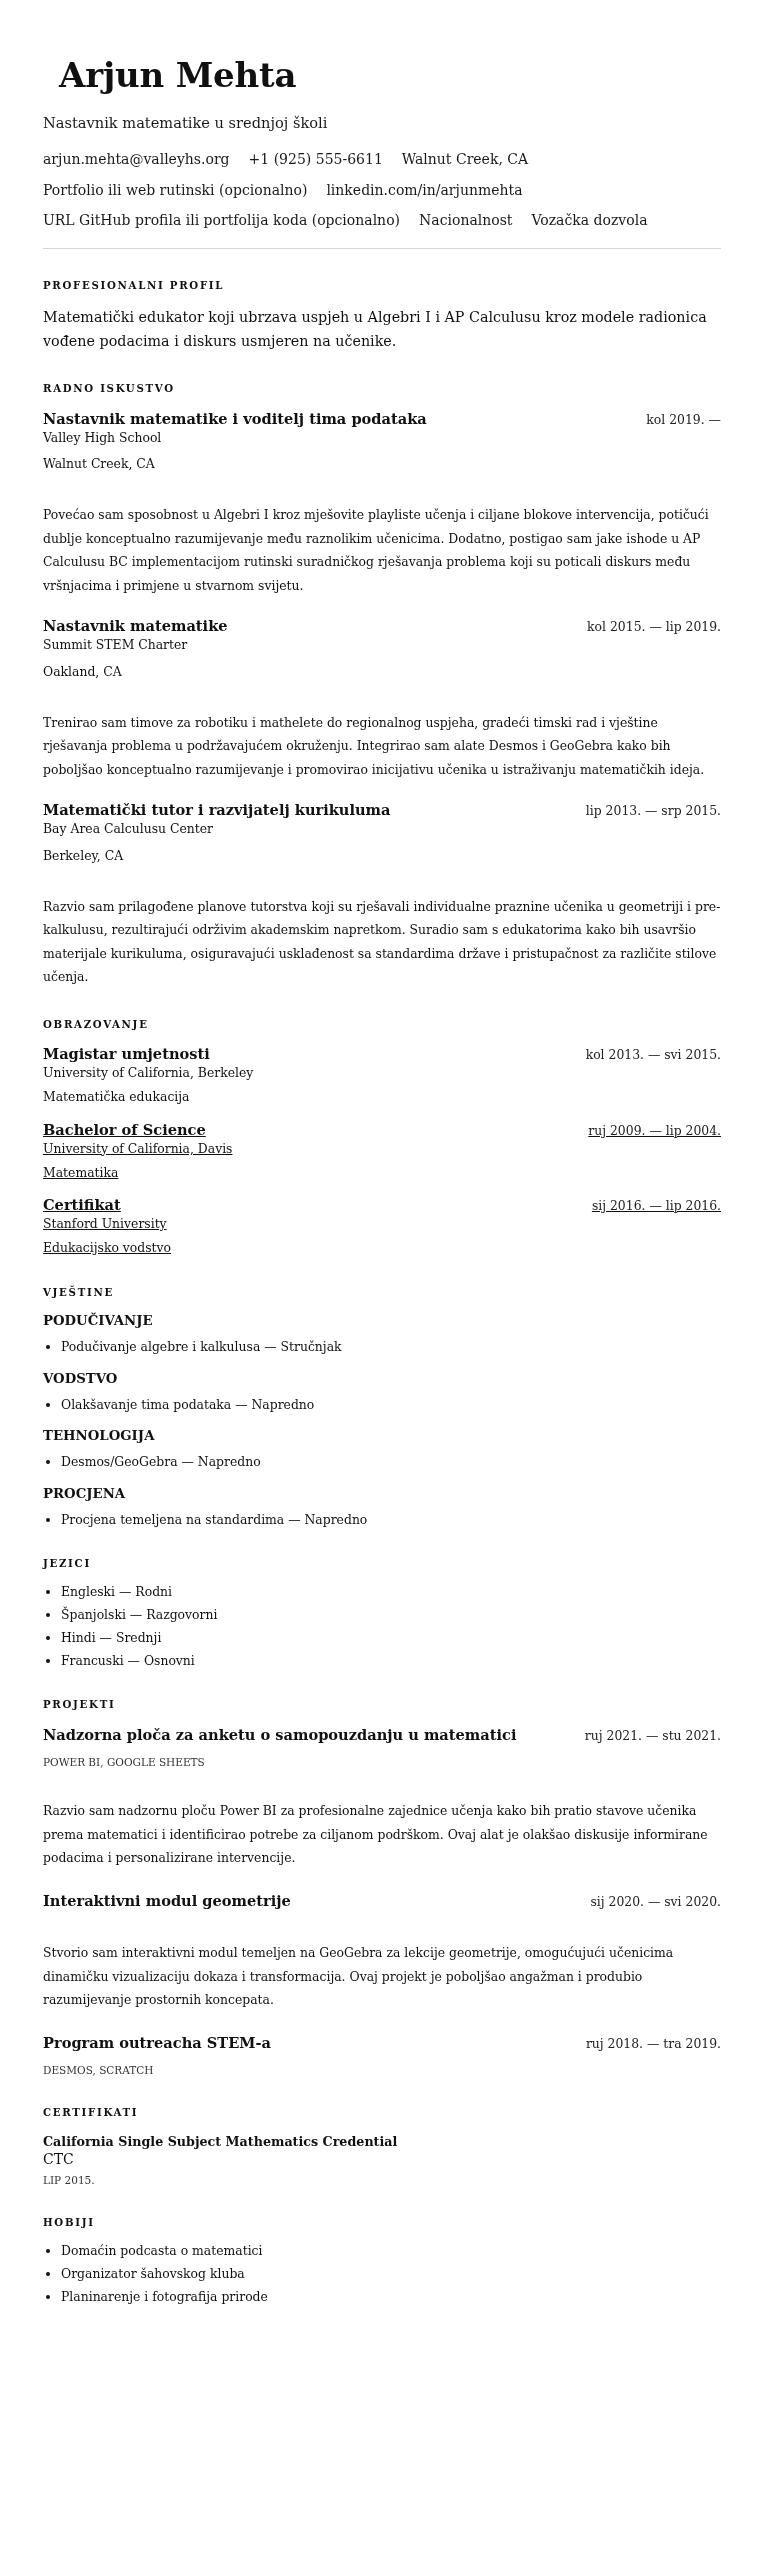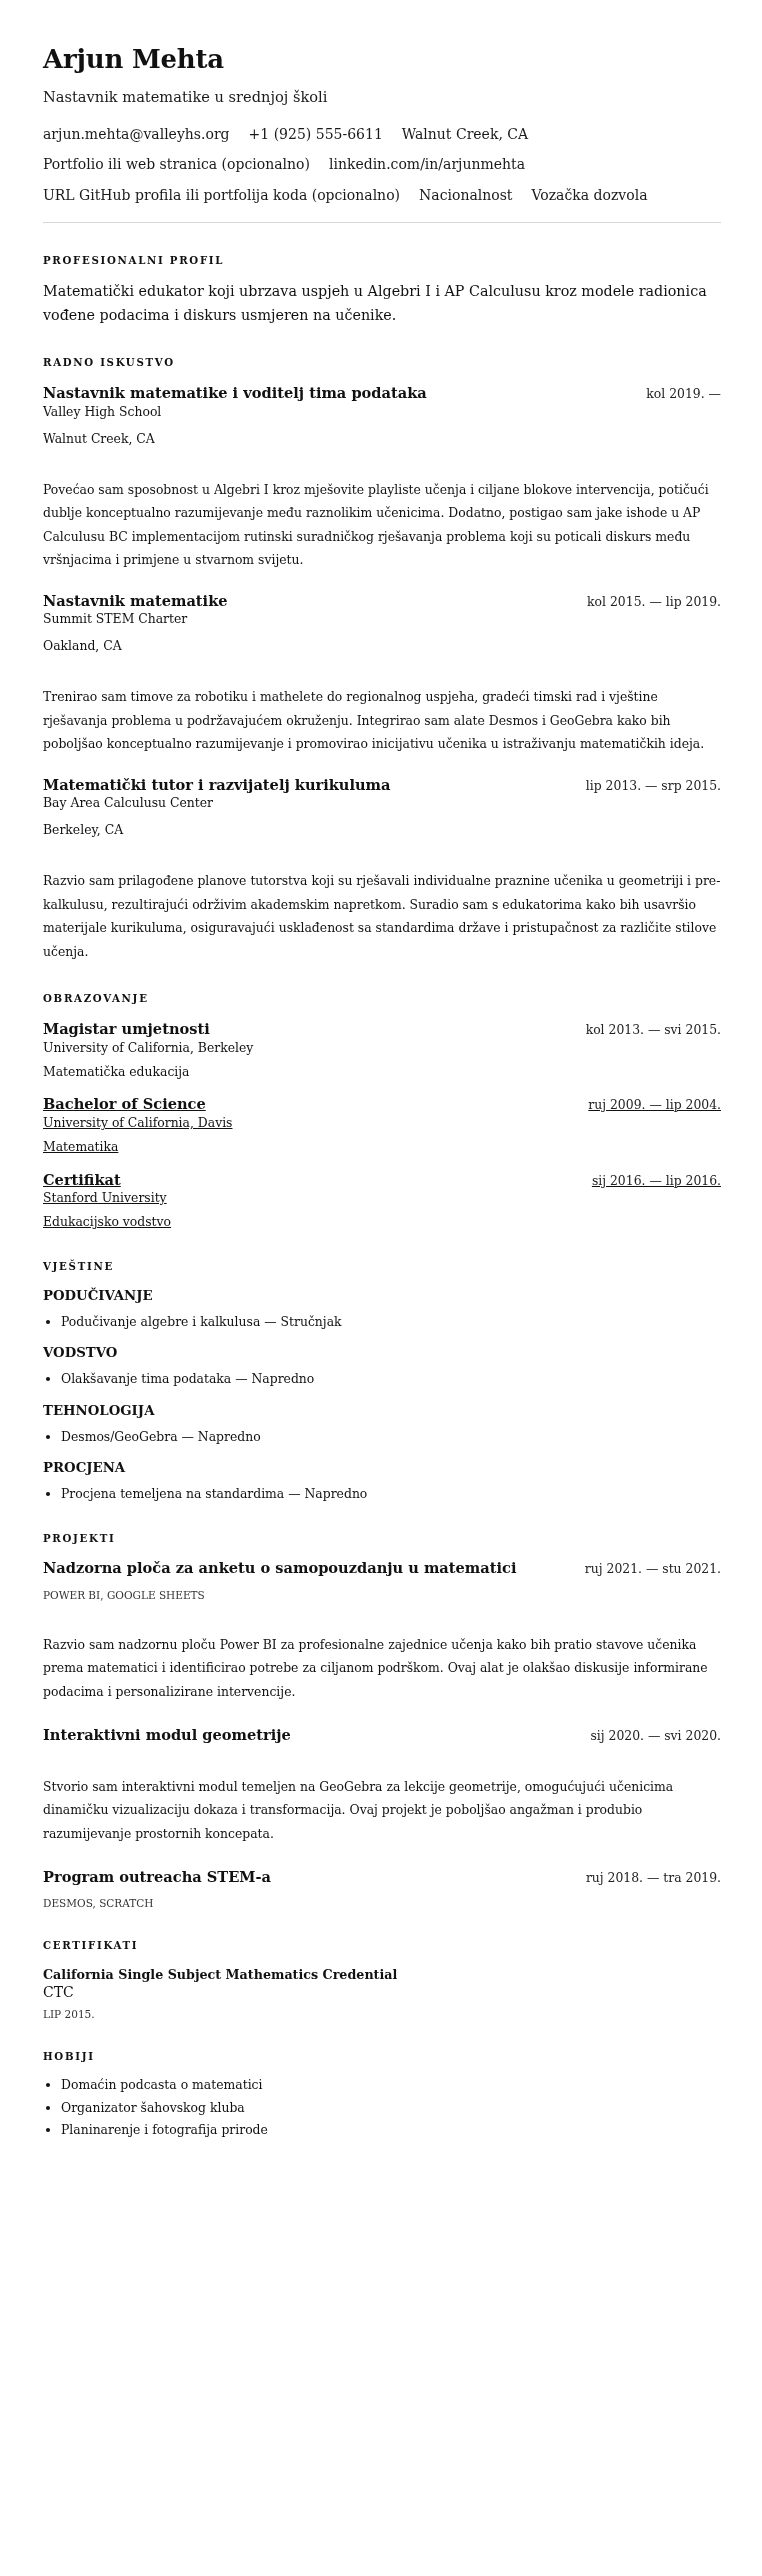--- a/index.html
+++ b/index.html
@@ -7,23 +7,23 @@
     font-family: "DejaVu Serif", serif;
     color: #111111;
     width: 763px;
   }
   .page {
     padding: 37px 42px 38px 43px;
     box-sizing: border-box;
     width: 763px;
   }
   .name {
-    font-size: 26px;
-    font-weight: bold;
-    margin: 0;
+    font-size: 34px;
+    font-weight: bold;
+    margin: 16px;
     line-height: 44px;
     letter-spacing: -0.2px;
   }
   .headline {
     font-size: 14.6px;
     margin: 6.4px 0 0 0;
     line-height: 20.3px;
     color: #1a1a1a;
   }
   .contact-row {
@@ -149,21 +149,21 @@
   <header>
     <h1 class="name">Arjun Mehta</h1>
     <div class="headline">Nastavnik matematike u srednjoj školi</div>
 
     <div class="contact-row first">
       <span>arjun.mehta@valleyhs.org</span>
       <span>+1 (925) 555-6611</span>
       <span>Walnut Creek, CA</span>
     </div>
     <div class="contact-row">
-      <span>Portfolio ili web stranica (opcionalno)</span>
+      <span>Portfolio ili web rutinski (opcionalno)</span>
       <span>linkedin.com/in/arjunmehta</span>
     </div>
     <div class="contact-row">
       <span>URL GitHub profila ili portfolija koda (opcionalno)</span>
       <span>Nacionalnost</span>
       <span>Vozačka dozvola</span>
     </div>
   </header>
 
   <hr class="divider">
@@ -260,20 +260,29 @@
       </ul>
     </div>
     <div class="skill-group">
       <h3 class="skill-cat">PROCJENA</h3>
       <ul class="bullets">
         <li>Procjena temeljena na standardima — Napredno</li>
       </ul>
     </div>
   </section>
 
+  <section class="section">
+    <h2 class="section-title">Jezici</h2>
+    <ul class="bullets spaced">
+      <li>Engleski — Rodni</li>
+      <li>Španjolski — Razgovorni</li>
+      <li>Hindi — Srednji</li>
+      <li>Francuski — Osnovni</li>
+    </ul>
+  </section>
 
   <section class="section">
     <h2 class="section-title">Projekti</h2>
 
     <div class="proj-entry">
       <div class="entry-head">
         <span class="entry-title">Nadzorna ploča za anketu o samopouzdanju u matematici</span>
         <span class="entry-date">ruj 2021. — stu 2021.</span>
       </div>
       <div class="proj-tech">Power BI, Google Sheets</div>

